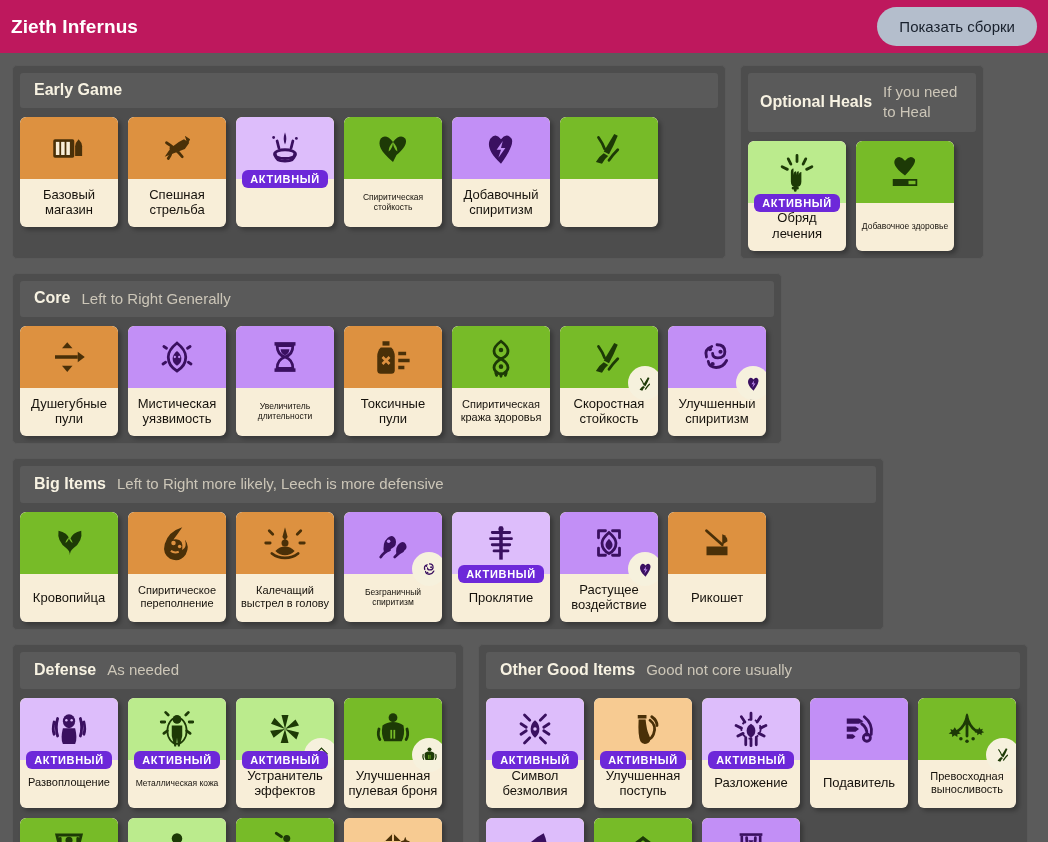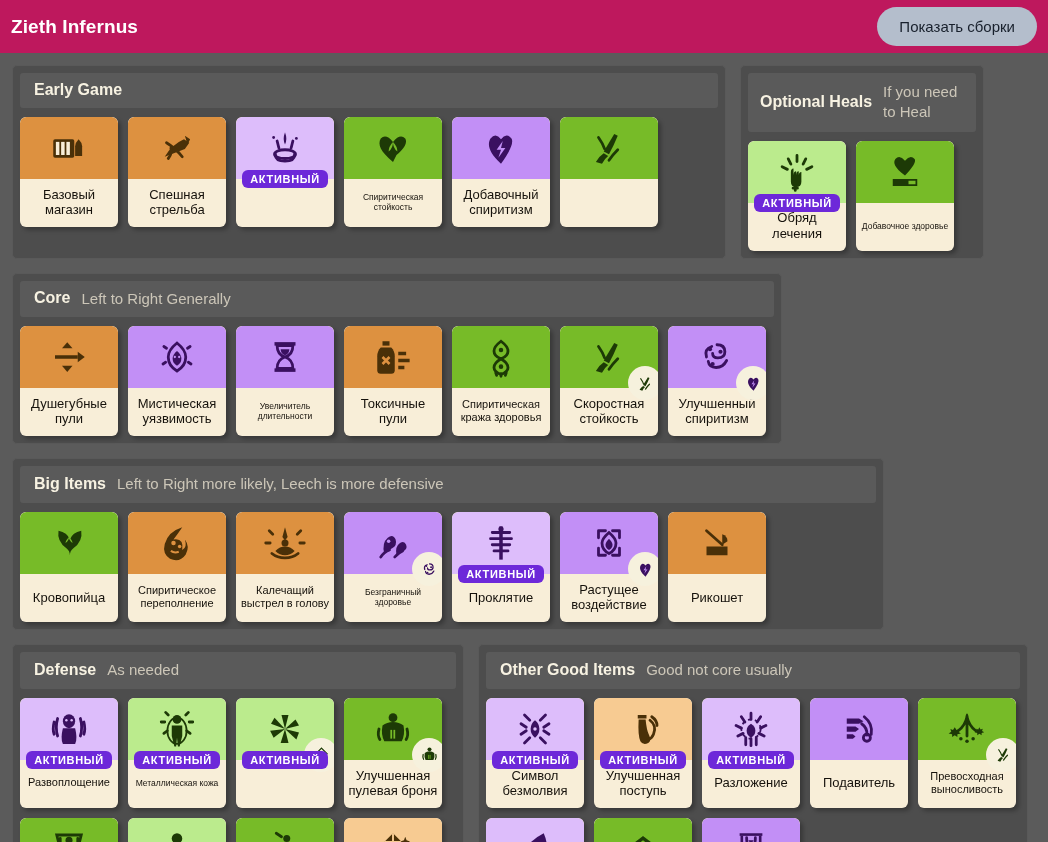--- a/index.html
+++ b/index.html
@@ -444,21 +444,21 @@
               <svg width="19" height="19" viewBox="0 0 48 48">
                 <path d="M24 10 q9 0 9 8 q0 7-8 7 q-6 0-6-5" stroke="#3a1060" fill="none" stroke-width="3.2" stroke-linecap="round"></path>
                 <path d="M35 28 q-4 8-12 8 q-8 0-9-7" stroke="#3a1060" fill="none" stroke-width="3.2" stroke-linecap="round"></path>
                 <path d="M12 24 q-3-9 6-12" stroke="#3a1060" fill="none" stroke-width="3.2" stroke-linecap="round"></path>
                 <circle cx="28" cy="18" r="2.4" fill="#3a1060"></circle>
                 <circle cx="19" cy="32" r="2.4" fill="#3a1060"></circle>
                 <circle cx="16" cy="15" r="2.4" fill="#3a1060"></circle>
               </svg>
             </span>
           </div>
-          <div class="card-label sm">Безграничный здоровье</div>
+          <div class="card-label sm">Безграничный спиритизм</div>
         </div>
         <div class="card">
           <div class="card-art" style="background: rgb(221, 189, 251);">
             <span>
               <svg width="42" height="42" viewBox="0 0 48 48">
                 <rect x="22" y="5" width="4" height="38" fill="#3a1060"></rect>
                 <path d="M14 12 h20M12 19 h24M14 26 h20M16 33 h16" stroke="#3a1060" fill="none" stroke-width="3.2" stroke-linecap="round"></path>
                 <circle cx="24" cy="8" r="3" fill="#3a1060"></circle>
               </svg>
             </span>
@@ -548,20 +548,21 @@
             </span>
             <span class="badge">
               <svg width="19" height="19" viewBox="0 0 48 48">
                 <path d="M24 8 l14 14 -14 14 -14-14z" stroke="#1d3a06" fill="none" stroke-width="3.2" stroke-linecap="round"></path>
                 <path d="M24 16 l6 6 -6 6 -6-6z" fill="#1d3a06"></path>
                 <path d="M33 30 v8M29 34 h8" stroke="#1d3a06" fill="none" stroke-width="3.2" stroke-linecap="round"></path>
               </svg>
             </span>
             <div class="active-tag">АКТИВНЫЙ</div>
           </div>
+          <div class="card-label">Устранитель эффектов</div>
         </div>
         <div class="card">
           <div class="card-art" style="background: rgb(119, 187, 40);">
             <span>
               <svg width="42" height="42" viewBox="0 0 48 48">
                 <circle cx="24" cy="11" r="5" fill="#1d3a06"></circle>
                 <path d="M12 20 q5-4 12-4 q7 0 12 4 q2 10-2 18 h-20 q-4-8-2-18z" fill="#1d3a06"></path>
                 <rect x="21" y="25" width="2" height="10" fill="#77bb28"></rect>
                 <rect x="24.5" y="25" width="2" height="10" fill="#77bb28"></rect>
                 <rect x="28" y="25" width="0" height="0" fill="#77bb28"></rect>

